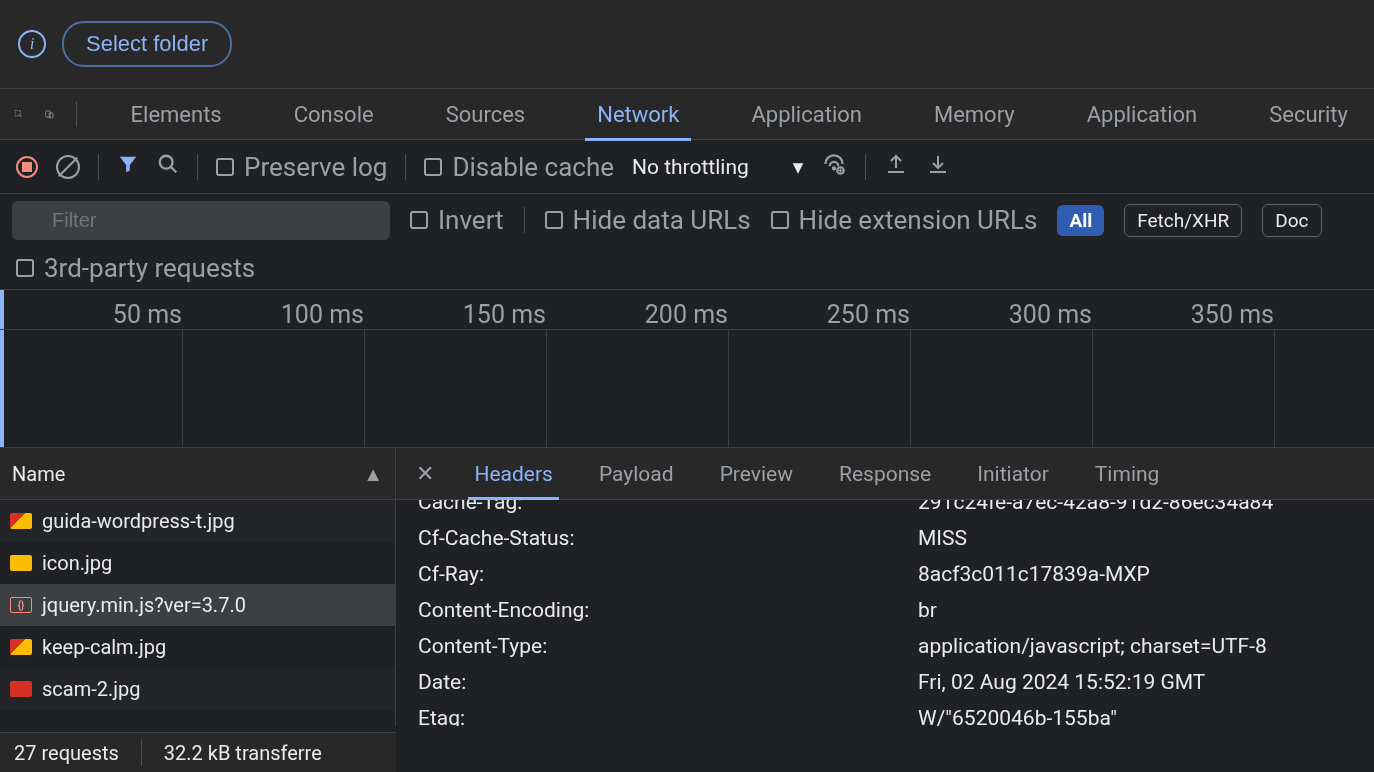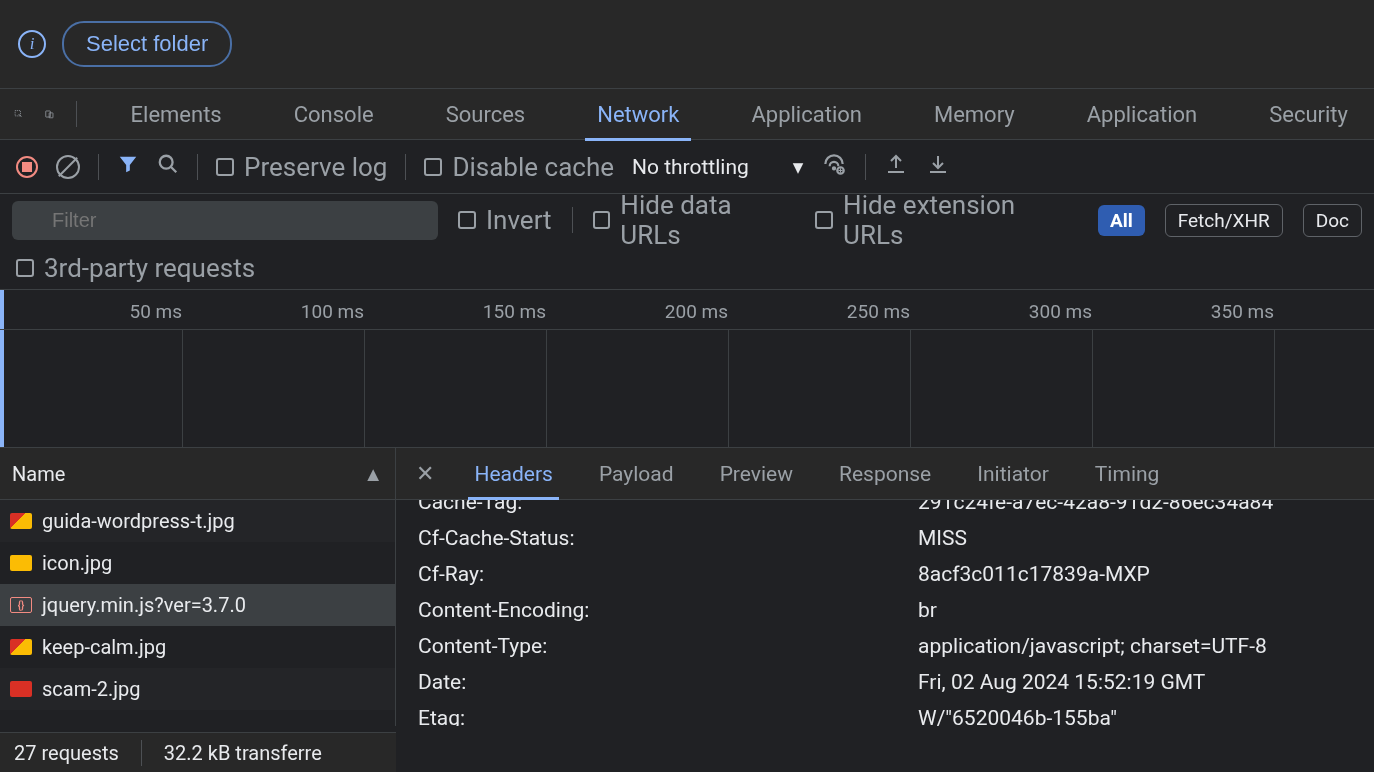--- a/index.html
+++ b/index.html
@@ -136,21 +136,21 @@
   padding: 0 12px;
   gap: 20px;
 }
 .filter-input {
   background: #3c4043;
   border: none;
   border-radius: 6px;
   padding: 8px 14px 8px 40px;
   color: #9aa0a6;
   font-size: 20px;
-  width: 426px;
+  width: 378px;
   position: relative;
 }
 .filter-input-wrap { position: relative; }
 .filter-input-icon {
   position: absolute; left: 12px; top: 50%;
   transform: translateY(-50%);
   color: #9aa0a6;
 }
 .filter-chip {
   background: #2f5db1;
@@ -187,21 +187,21 @@
 .timeline-ruler {
   height: 40px;
   border-bottom: 1px solid #3c4043;
   display: flex;
   position: relative;
 }
 .timeline-tick {
   position: absolute;
   top: 0;
   color: #9aa0a6;
-  font-size: 19px;
+  font-size: 25px;
   padding-top: 10px;
   transform: translateX(-100%);
 }
 .timeline-grid-line {
   position: absolute;
   top: 40px;
   bottom: 0;
   width: 1px;
   background: #3c4043;
 }

